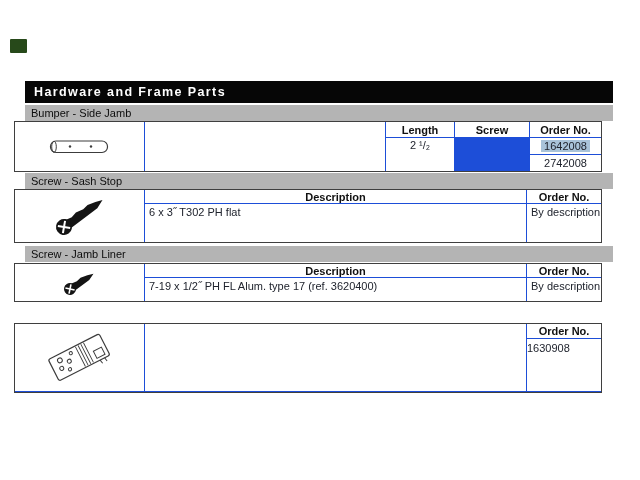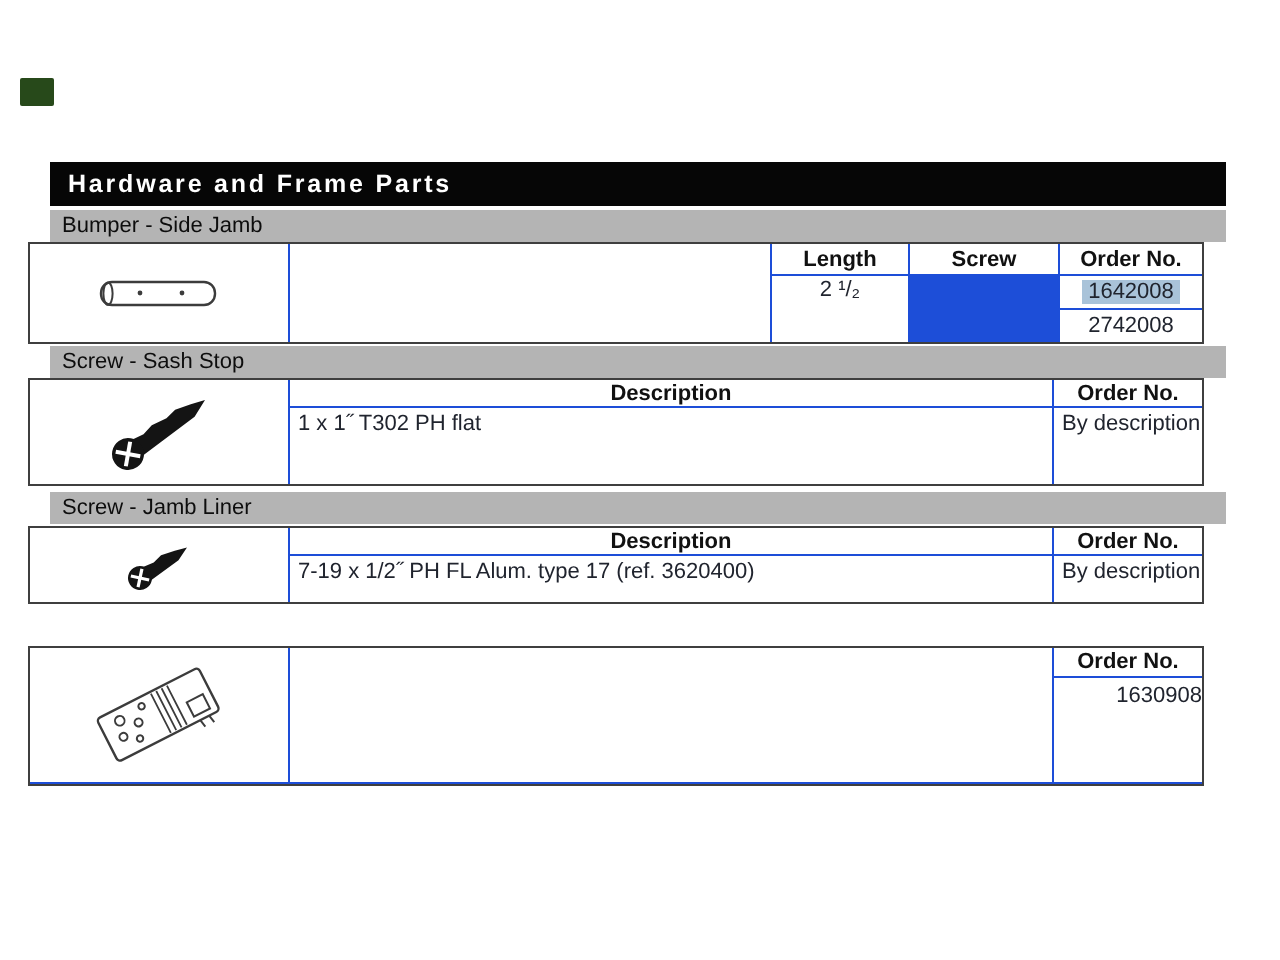--- a/index.html
+++ b/index.html
@@ -49,21 +49,21 @@
   #table1 { top: 121px; height: 51px; grid-template-columns: 129px 240px 68px 74px 71px; grid-template-rows: 15px 16px 16px; }
   #table2 { top: 189px; height: 54px; grid-template-columns: 129px 381px 74px; grid-template-rows: 13px 38px; }
   #table3 { top: 263px; height: 39px; grid-template-columns: 129px 381px 74px; grid-template-rows: 13px 23px; }
   #table4 { top: 323px; height: 70px; grid-template-columns: 129px 381px 74px; grid-template-rows: 14px 52px; }
 
   .cell { background: #ffffff; font-size: 11px; overflow: hidden; }
   .hdr  { font-weight: bold; color: #111; text-align: center; display: flex; align-items: center; justify-content: center; }
   .ctr  { text-align: center; display: flex; align-items: center; justify-content: center; }
   .lft  { display: flex; align-items: center; padding-left: 4px; margin-top: 29px; }
   .topl { padding: 2px 0 0 4px; line-height: 13px; }
-  .topc { padding-top: 3px; text-align: right; }
+  .topc { padding-top: 3px; text-align: left; }
   .img-cell { display: flex; align-items: center; justify-content: center; }
   .span2r { grid-row: span 2; }
   .span3r { grid-row: span 3; }
   .frac { display: flex; align-items: flex-start; justify-content: center; padding-top: 1px; }
 
   .hl { background: #a9c3d9; padding: 0 3px; }
 
   svg { display: block; }
 </style>
 </head>
@@ -107,21 +107,21 @@
         <g transform="translate(16,36) rotate(-35)">
           <polygon points="4,-5 12,-3.6 18,-5 26,-3.6 32,-4.6 40,-2.4 47,0 38,3.8 4,5" fill="#141414"></polygon>
           <circle r="8" fill="#141414"></circle>
           <line x1="-4.4" y1="-4.4" x2="4.4" y2="4.4" stroke="#ffffff" stroke-width="2"></line>
           <line x1="-4.4" y1="4.4" x2="4.4" y2="-4.4" stroke="#ffffff" stroke-width="2"></line>
         </g>
       </svg>
     </div>
     <div class="cell hdr">Description</div>
     <div class="cell hdr">Order No.</div>
-    <div class="cell topl">1 x 1˝ T302 PH flat</div>
+    <div class="cell topl">6 x 3˝ T302 PH flat</div>
     <div class="cell topl">By description</div>
   </div>
 
   <div class="section-bar" id="bar3">Screw - Jamb Liner</div>
 
   <div class="ptable" id="table3">
     <div class="cell img-cell span2r">
       <svg width="46" height="32" viewBox="0 0 46 32">
         <g transform="translate(13,22) rotate(-33)">
           <polygon points="3,-4 10,-2.8 15,-3.8 22,-2 28,0 21,3 3,4" fill="#141414"></polygon>

